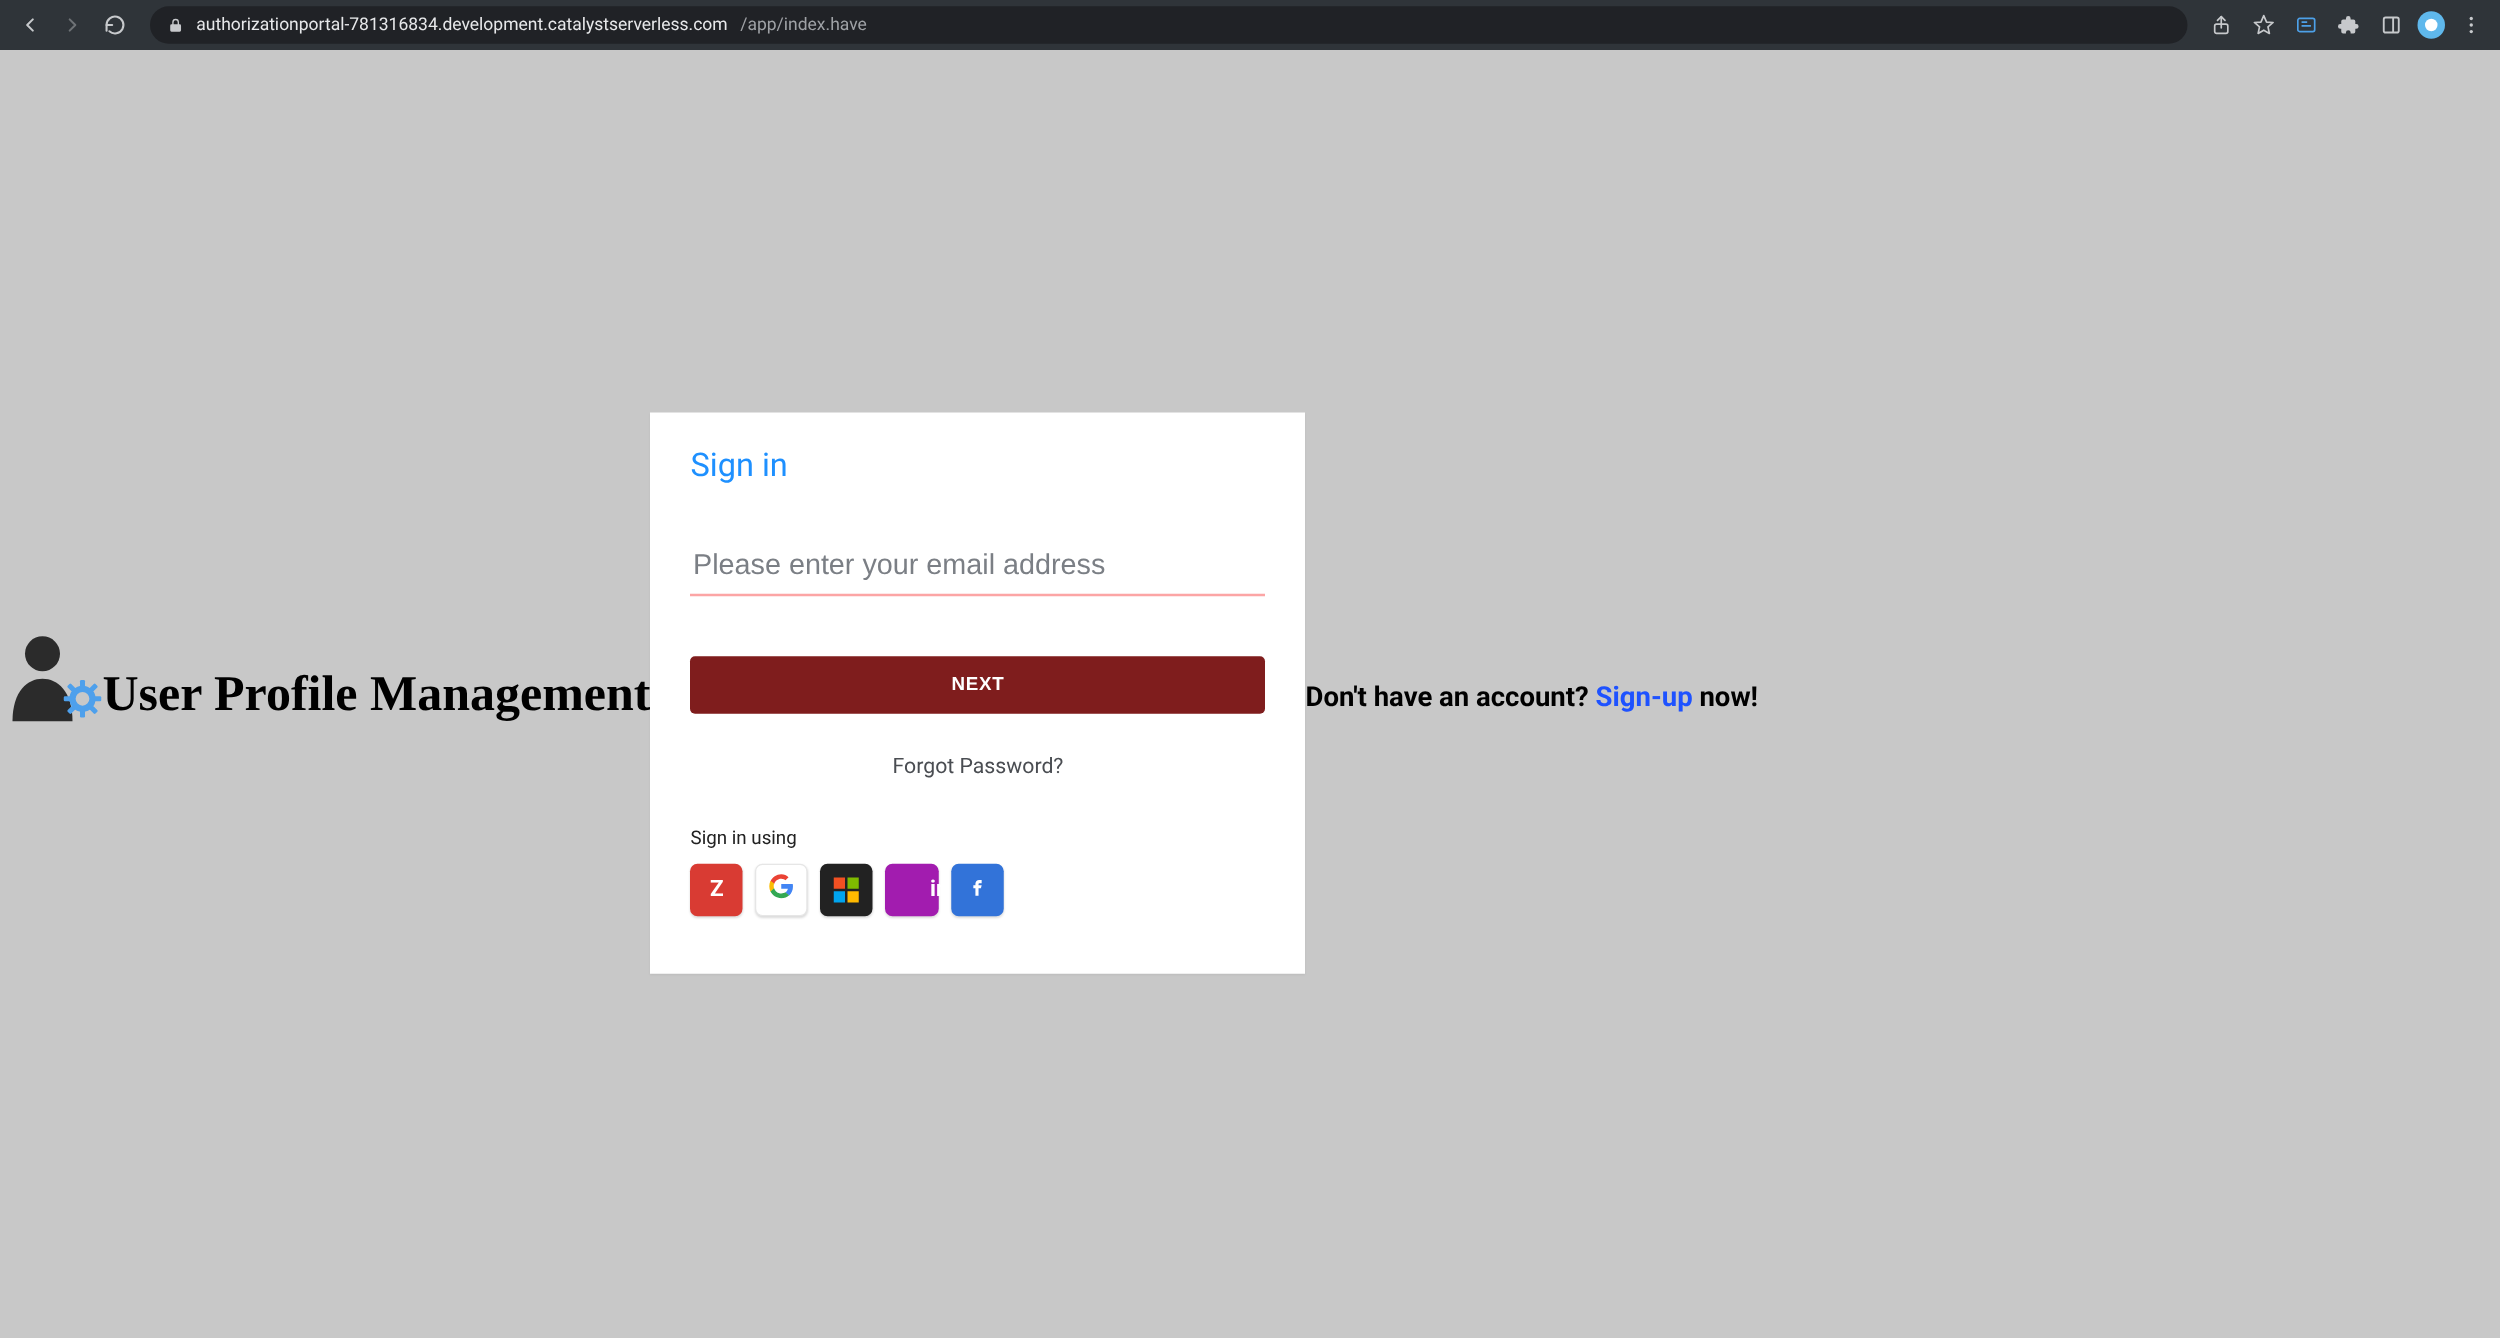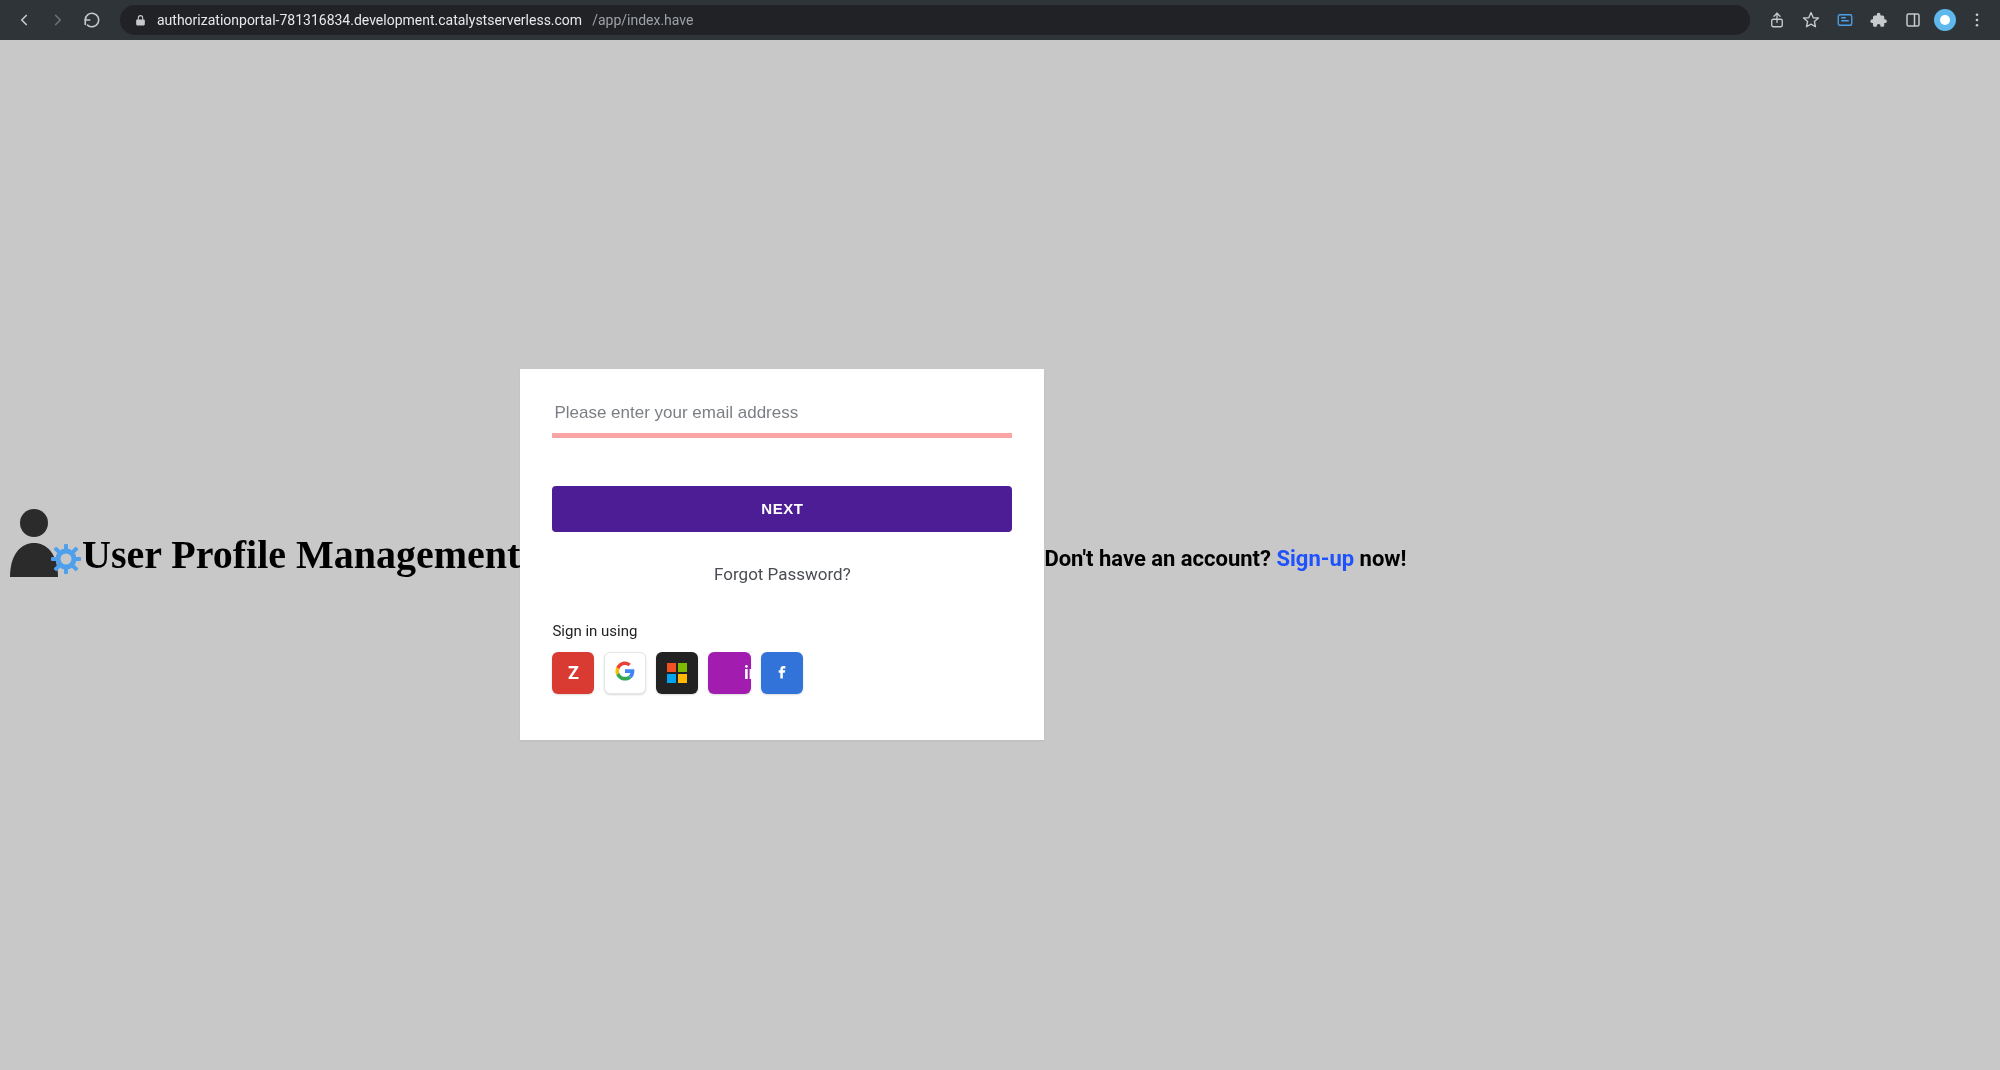--- a/index.html
+++ b/index.html
@@ -91,32 +91,32 @@
   }
   .card-title {
     color: #1e90ff;
     font-size: 26px;
     font-weight: 400;
     margin-bottom: 44px;
   }
   .email-input {
     width: 100%;
     border: none;
-    border-bottom: 5px solid #fca5a5;
-    font-size: 17px;
+    border-bottom: 2px solid #fca5a5;
+    font-size: 23px;
     padding: 6px 2px 10px;
     outline: none;
     color: #333;
   }
   .email-input::placeholder { color: #7b7f85; }
 
   .next-btn {
     width: 100%;
     margin-top: 48px;
-    background: #4c1d95;
+    background: #7f1d1d;
     color: #fff;
     border: none;
     border-radius: 4px;
     height: 46px;
     font-size: 15px;
     font-weight: 600;
     letter-spacing: .6px;
     cursor: pointer;
   }
   .forgot {
@@ -262,20 +262,21 @@
           <rect x="21" y="20" width="4" height="6" rx="1" transform="rotate(-45 23 23)"></rect>
           <rect x="3" y="20" width="4" height="6" rx="1" transform="rotate(45 5 23)"></rect>
         </g>
       </g>
     </svg>
   </div>
 
   <h1 class="page-title">User Profile Management</h1>
 
   <div class="card">
+    <div class="card-title">Sign in</div>
 
     <input type="text" class="email-input" placeholder="Please enter your email address" style="">
 
     <button class="next-btn">NEXT</button>
 
     <div class="forgot">Forgot Password?</div>
 
     <div class="social-label">Sign in using</div>
 
     <div class="social-row">

